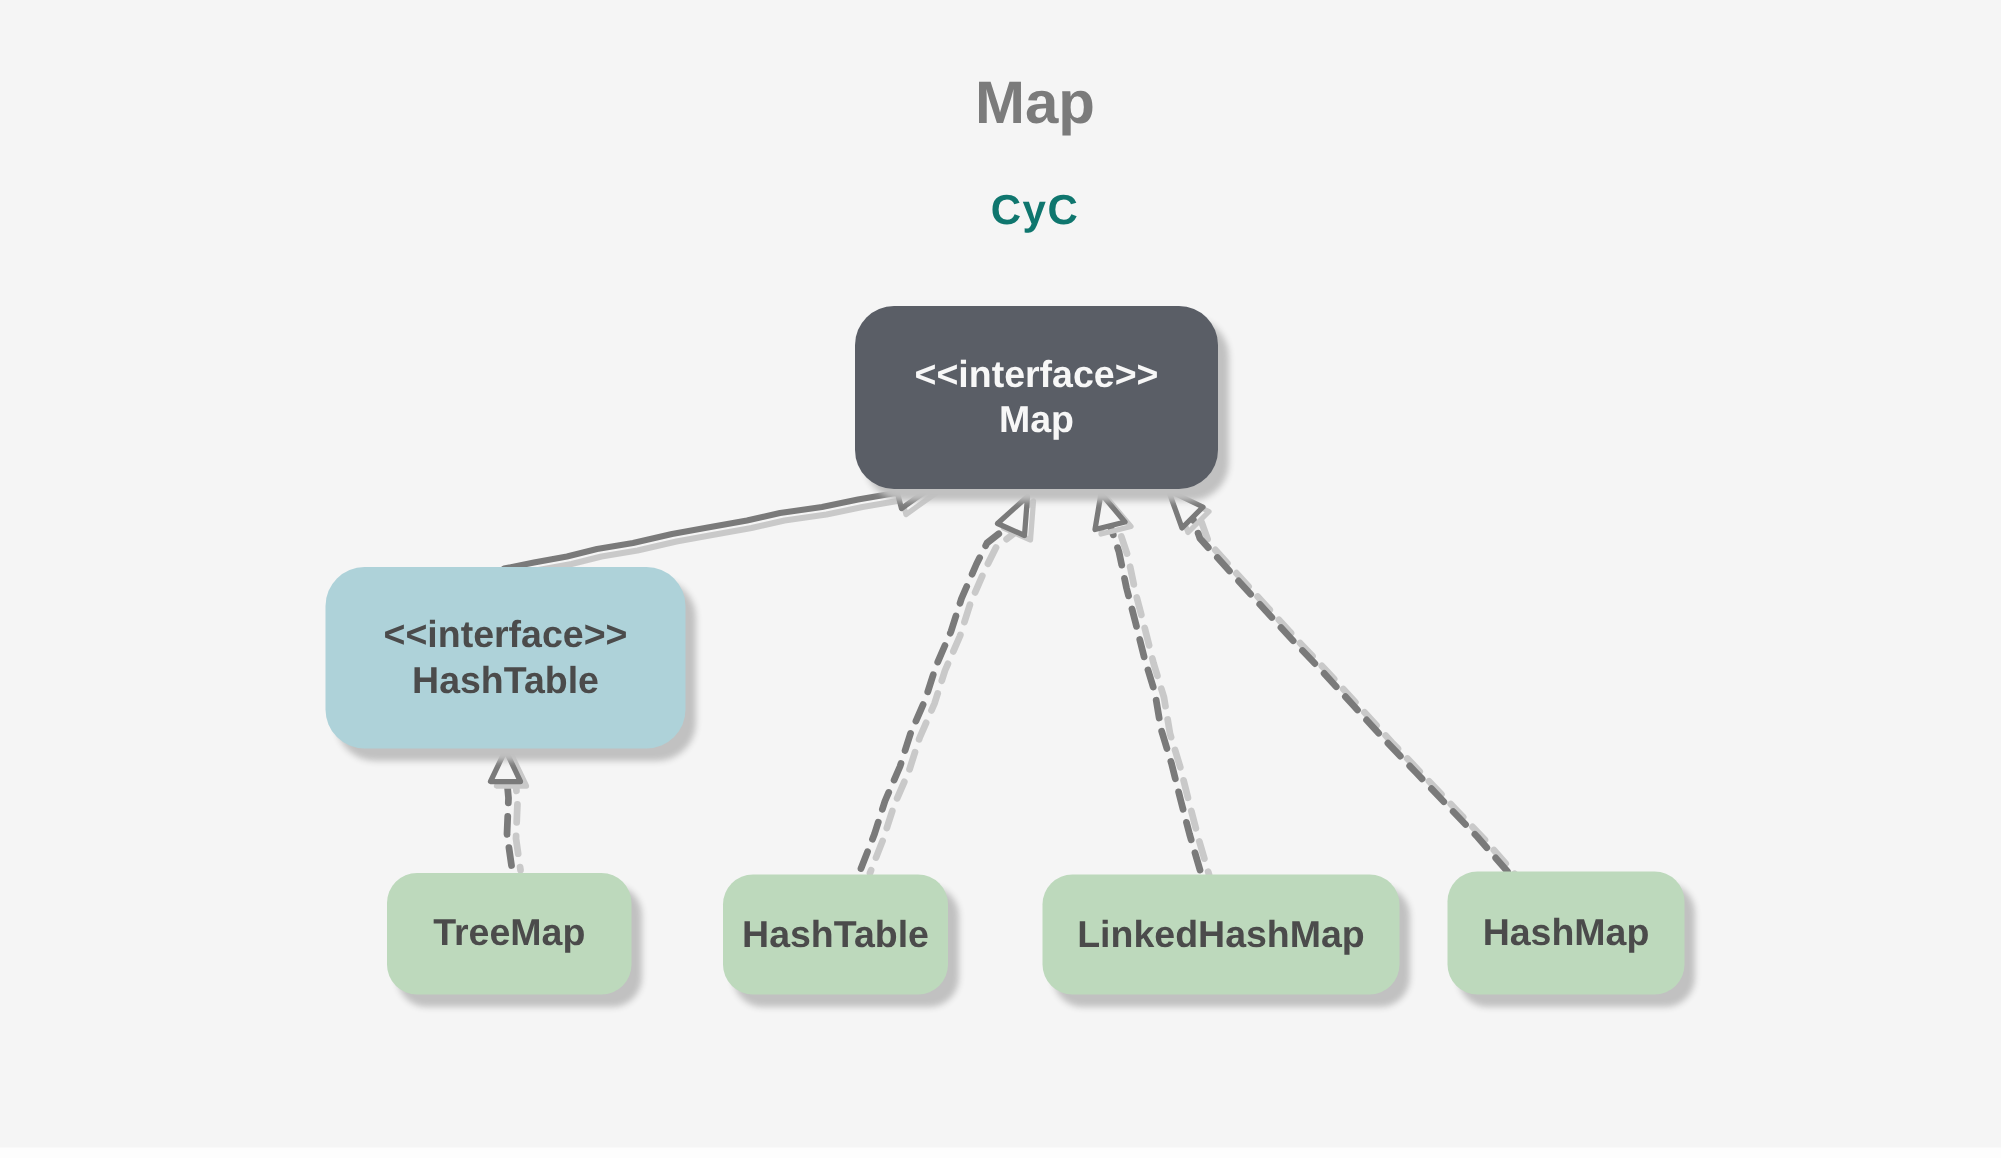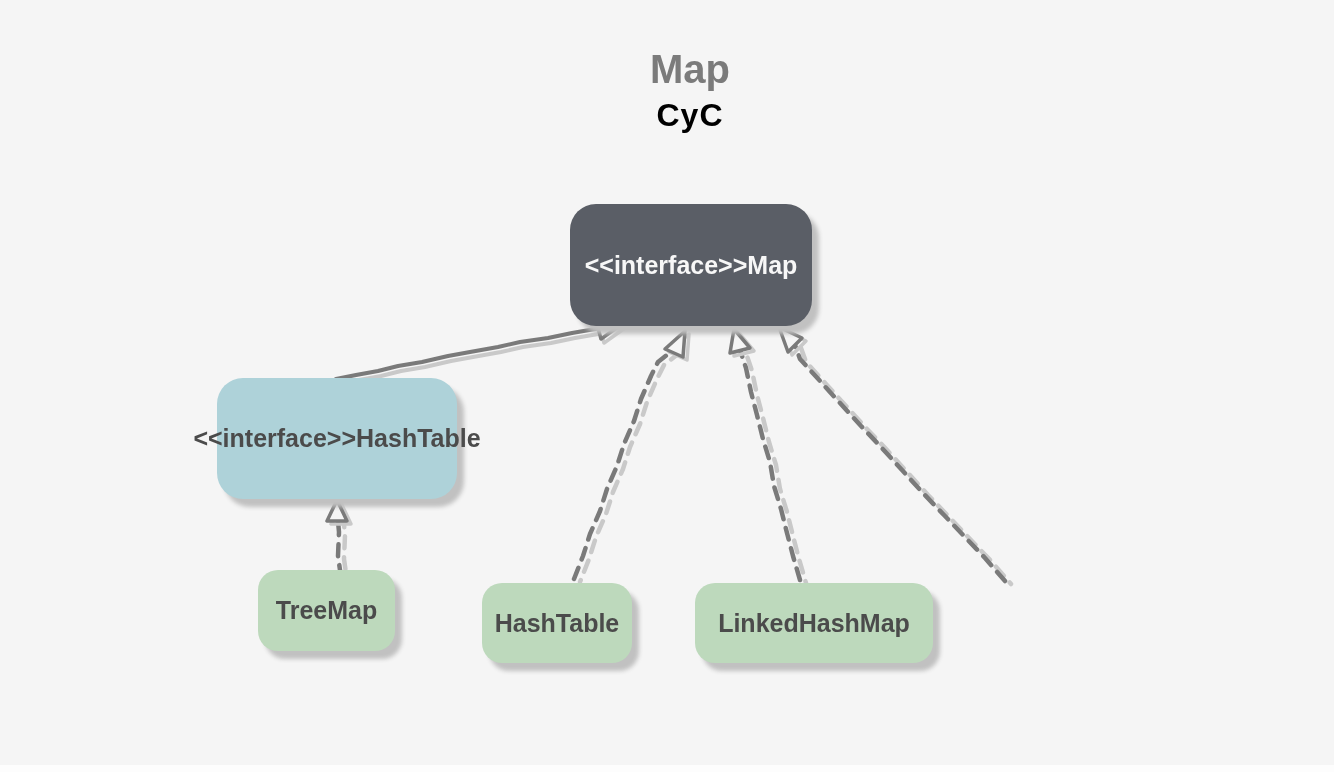--- a/index.html
+++ b/index.html
@@ -9,37 +9,37 @@
     background:#f5f5f5;
     overflow:hidden;
     font-family:"Liberation Sans", sans-serif;
     padding-left:48px;
   }
   .title{
     position:absolute;top:47px;left:690px;transform:translateX(-50%);
     font-size:40px;font-weight:bold;color:#7b7b7b;white-space:nowrap;
   }
   .subtitle{
-    position:absolute;top:97px;left:690px;transform:translateX(-50%);
-    font-size:32px;font-weight:600;color:#000000;letter-spacing:1px;white-space:nowrap;
+    position:absolute;top:124px;left:690px;transform:translateX(-50%);
+    font-size:28px;font-weight:600;color:#0f766e;letter-spacing:1px;white-space:nowrap;
   }
   .edges{position:absolute;left:0;top:0;width:1334px;height:772px;}
   .node{
     position:absolute;
-    display:flex;align-items:center;justify-content:center;
+    display:flex;flex-direction:column;align-items:center;justify-content:center;
     font-weight:bold;text-align:center;line-height:1.22;
     color:#4b4b4b;font-size:25px;
     box-shadow:7px 8px 4px #c1c1c1;
   }
   .node-dark{background:#5a5e66;color:#f7f7f7;border-radius:26px;}
   .node-blue{background:#aed2d9;border-radius:26px;}
   .node-green{background:#bdd9bc;border-radius:20px;}
   .n-map{left:570px;top:204px;width:242px;height:122px;}
   .n-sortedmap{left:217px;top:378px;width:240px;height:121px;}
-  .n-treemap{left:258px;top:570px;width:137px;height:81px;}
+  .n-treemap{left:258px;top:582px;width:163px;height:81px;}
   .n-hashtable{left:482px;top:583px;width:150px;height:80px;}
   .n-linkedhashmap{left:695px;top:583px;width:238px;height:80px;}
   .n-hashmap{left:965px;top:581px;width:158px;height:82px;}
   .edge-main{stroke:#7a7a7a;fill:none;stroke-linecap:round;stroke-linejoin:round;}
   .edge-shadow{stroke:#c9c9c9;fill:none;stroke-linecap:round;stroke-linejoin:round;}
   .solid{stroke-width:4;}
   .dashed{stroke-width:4.5;stroke-dasharray:12 9;}
   .head-main{fill:#f5f5f5;stroke:#7a7a7a;stroke-width:3.5;stroke-linejoin:round;}
   .head-shadow{fill:none;stroke:#c9c9c9;stroke-width:3.5;stroke-linejoin:round;}
   .bottom-strip{position:absolute;left:0;right:0;bottom:0;height:7px;background:#fdfdfd;}
@@ -105,15 +105,18 @@
   </div>
 
   <div class="node node-green n-hashtable">
     <span>HashTable</span>
   </div>
 
   <div class="node node-green n-linkedhashmap">
     <span>LinkedHashMap</span>
   </div>
 
+  <div class="node node-green n-hashmap">
+    <span>HashMap</span>
+  </div>
 
   <div class="bottom-strip"></div>
 </div>
 
 </body></html>

